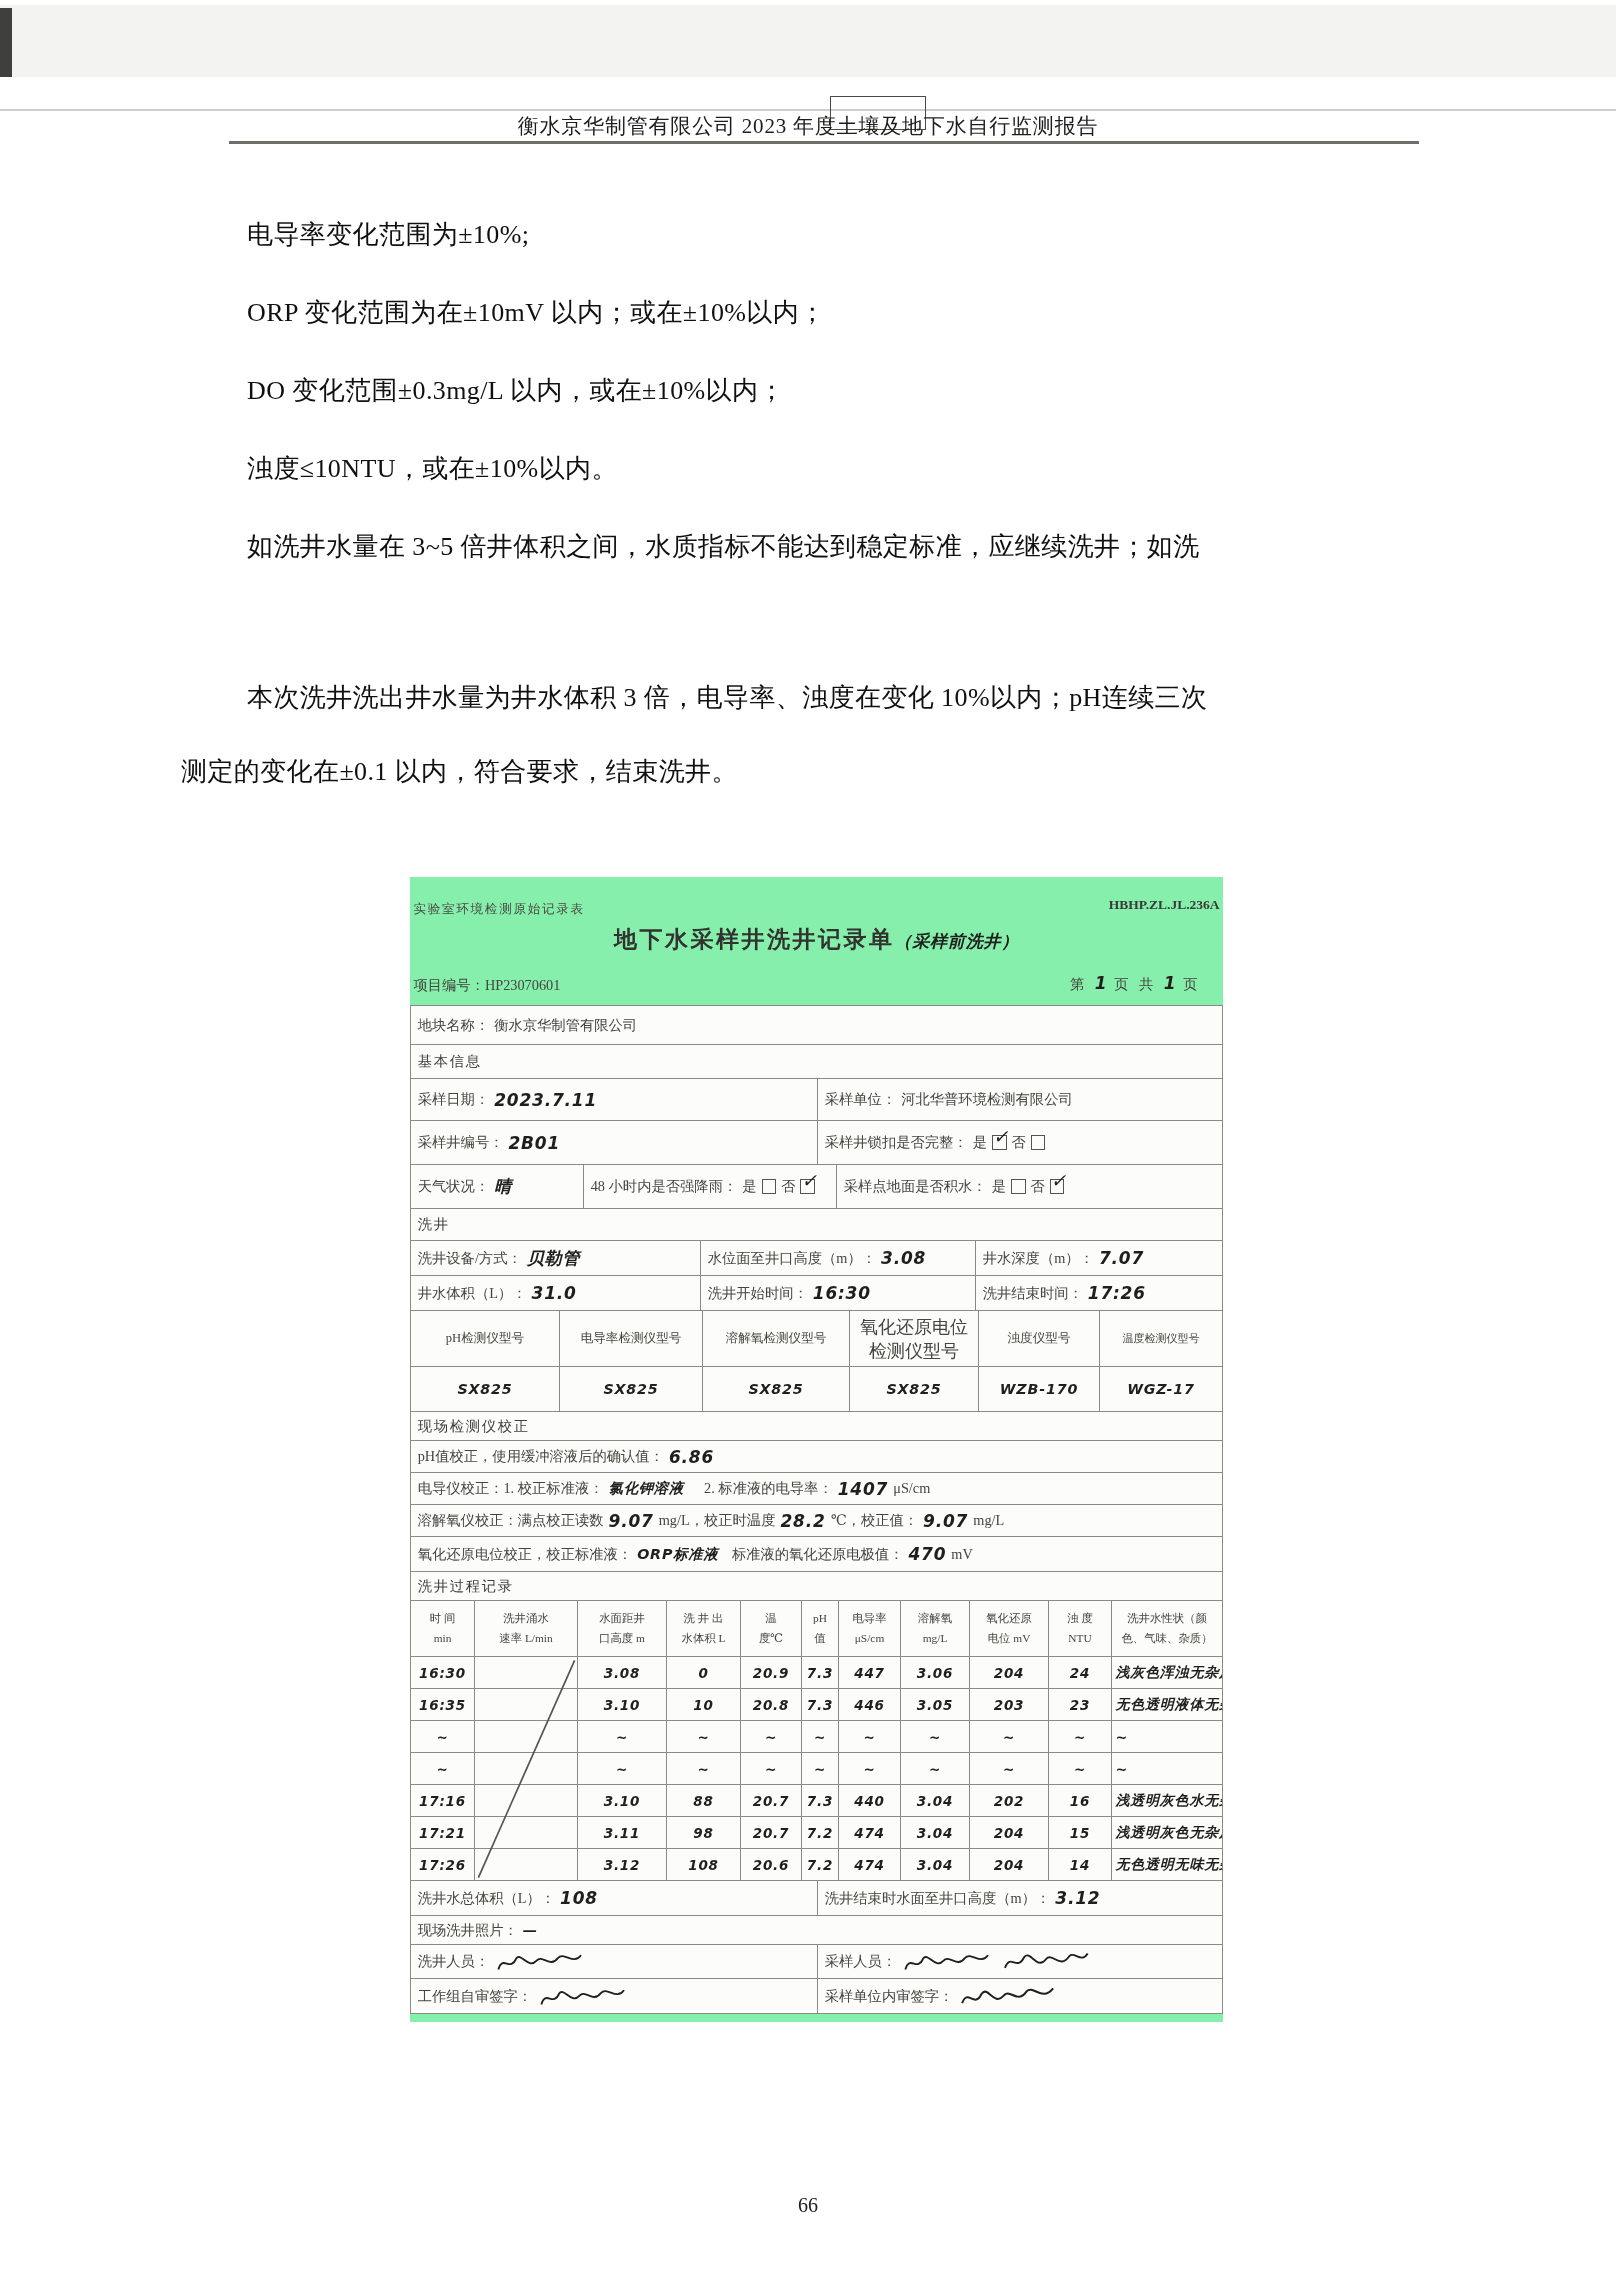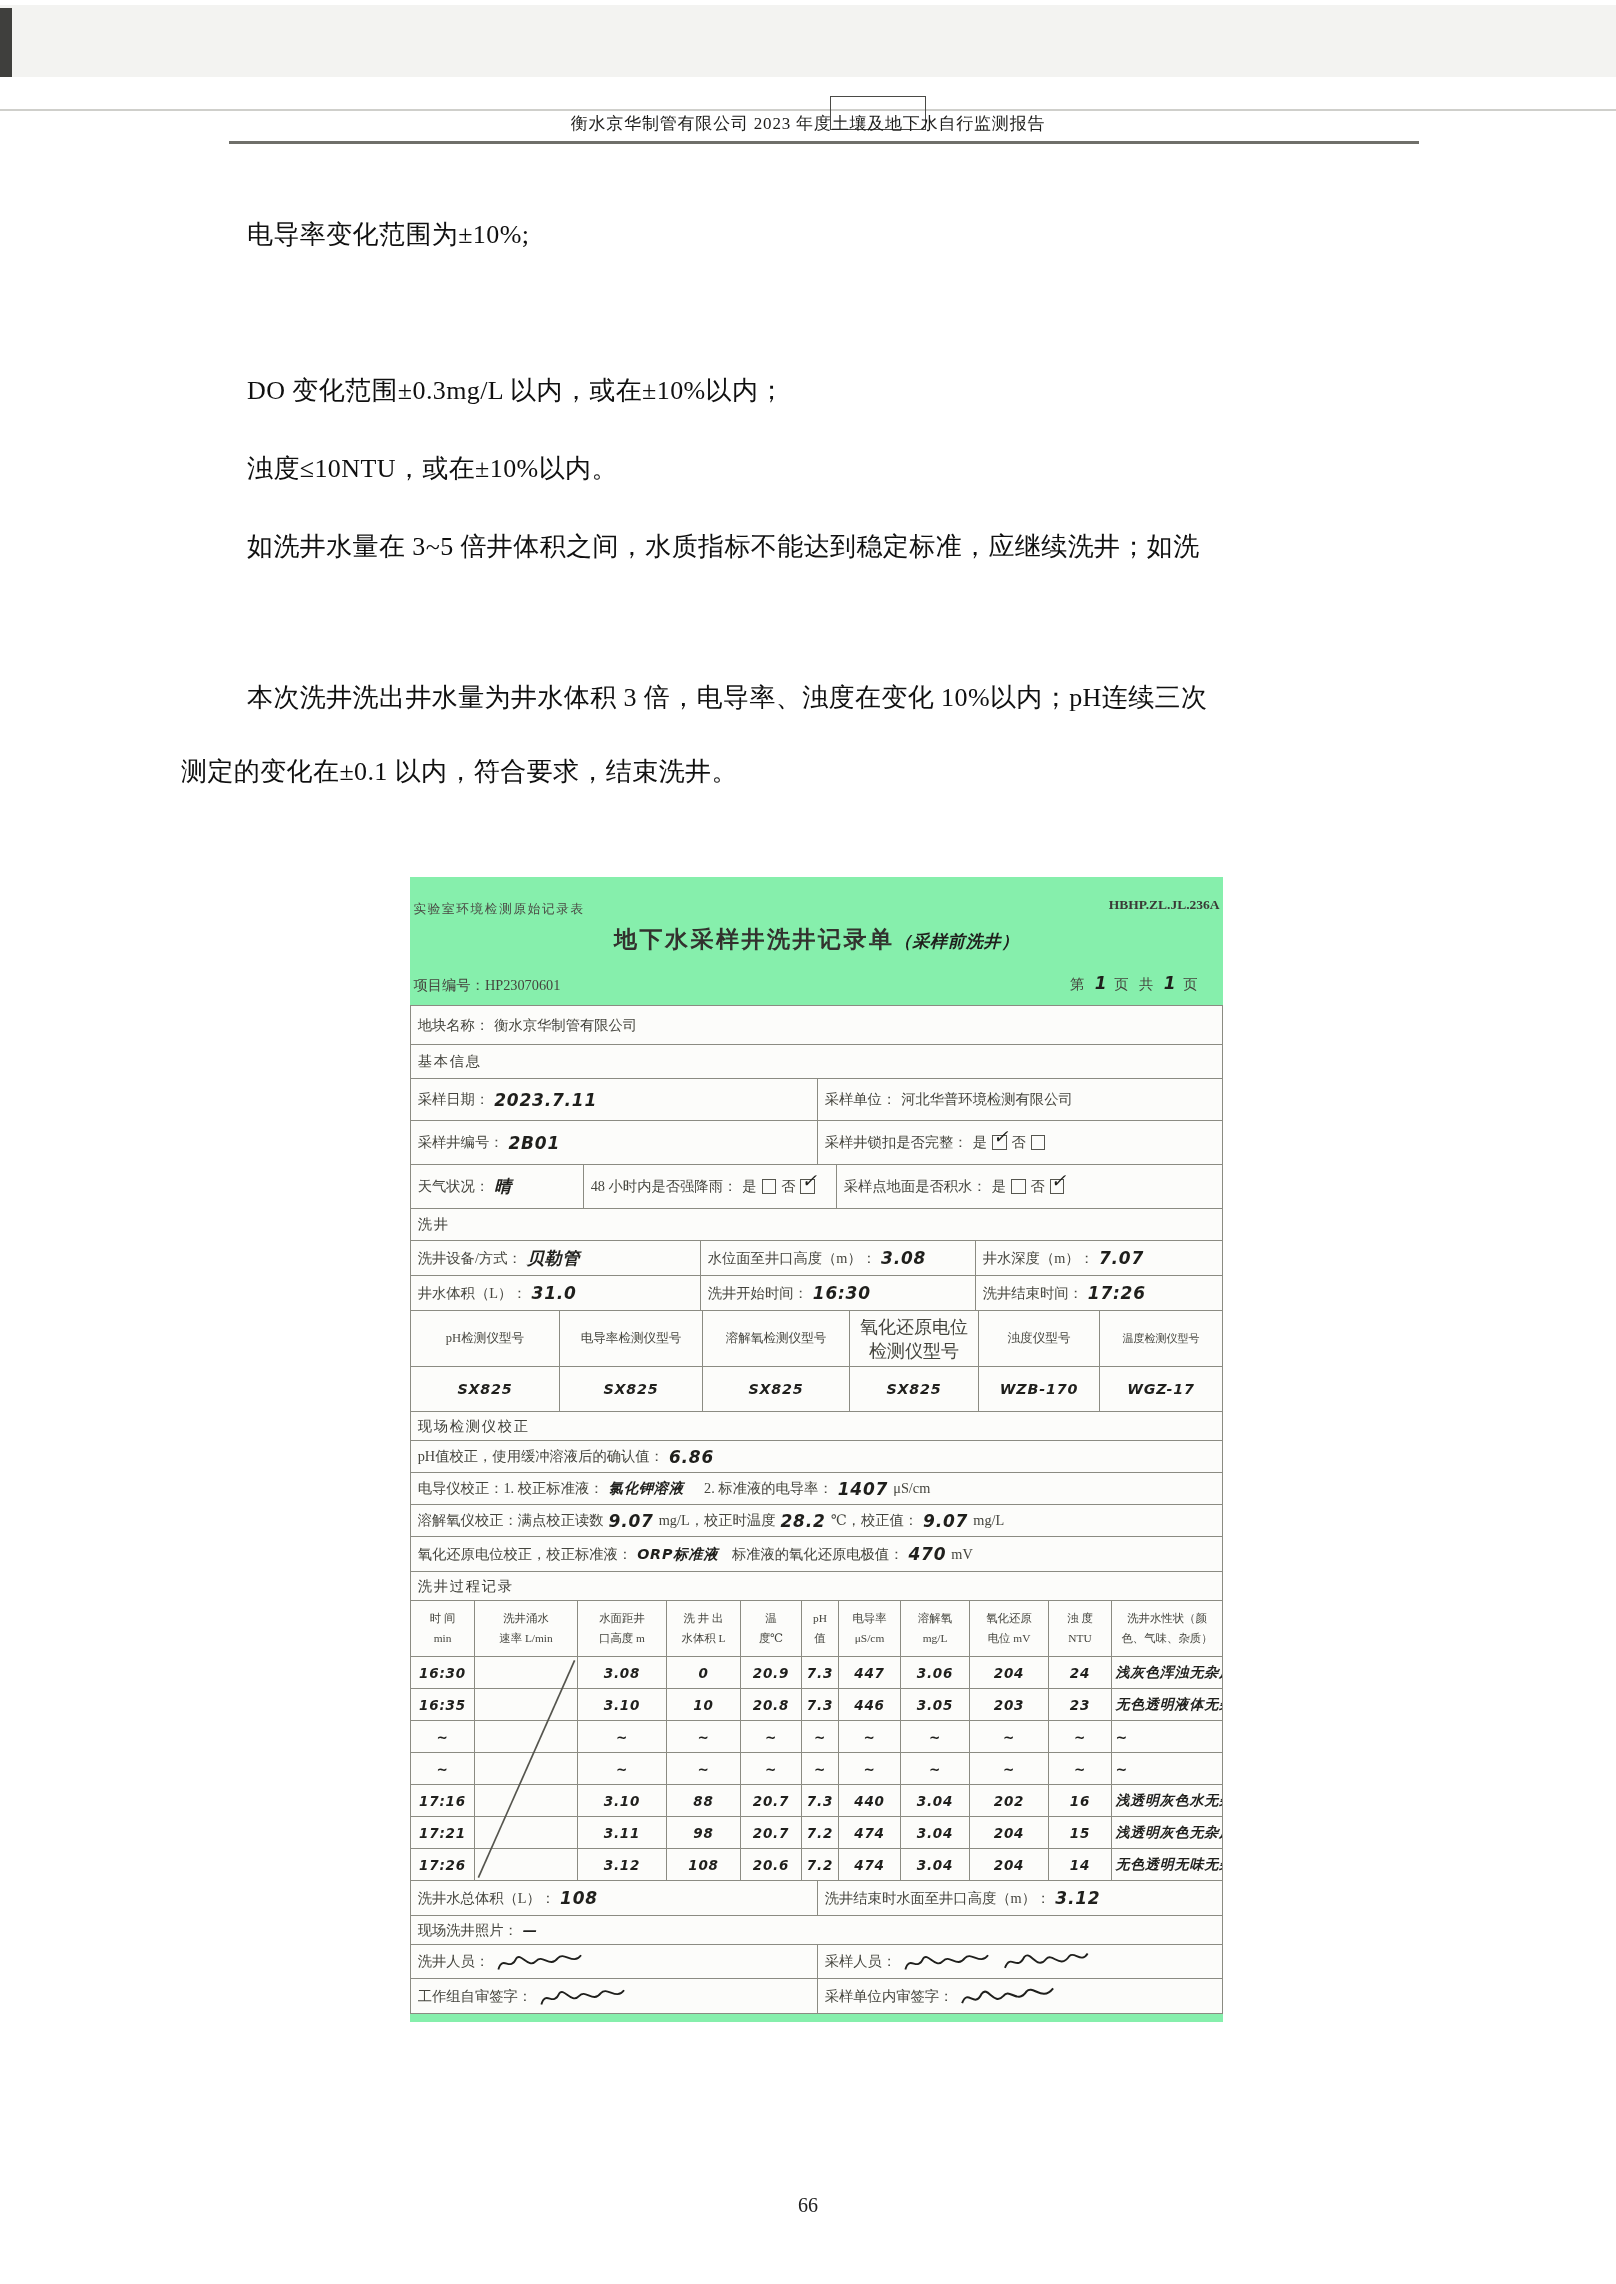--- a/index.html
+++ b/index.html
@@ -5,21 +5,21 @@
   html,body{margin:0;padding:0;background:#ffffff;}
   .page{position:relative;width:1616px;height:2284px;background:#ffffff;overflow:hidden;
         font-family:"Liberation Serif","DejaVu Serif",serif;color:#141414;}
   
   .scan-band{position:absolute;left:0;top:5px;width:100%;height:72px;background:#f3f3f1;}
   .scan-dark{position:absolute;left:0;top:8.4px;width:11.8px;height:69px;background:#3f3f3d;}
   
   .hdr-thin{position:absolute;left:0;top:109px;width:1616px;height:1.7px;background:#cfcfcb;}
   .hdr-box{position:absolute;left:830px;top:96px;width:94px;height:32px;border:0.8px solid #4a4a46;}
   .hdr-title{position:absolute;left:0;top:112px;width:100%;text-align:center;
-             font-size:17px;color:#1d1d1b;letter-spacing:0.8px;}
+             font-size:21px;color:#1d1d1b;letter-spacing:0.8px;}
   .hdr-thick{position:absolute;left:229px;top:141px;width:1190px;height:2.5px;background:#6f6f6a;}
   
   .para{position:absolute;font-size:26px;color:#101010;letter-spacing:0.4px;white-space:nowrap;}
   
   .form{position:absolute;left:410px;top:877px;width:813px;height:1145px;color:#45453e;
         background:#86efac;}
   .form .doc-label{position:absolute;left:3.4px;top:23.6px;font-size:12.6px;letter-spacing:1.7px;color:#4a4a44;}
   .form .doc-code{position:absolute;right:3.4px;top:20px;font-size:13.5px;font-weight:bold;color:#3a3a36;}
   .form .f-title{position:absolute;left:0;top:47px;width:100%;text-align:center;font-size:23px;
                  font-weight:bold;color:#32322e;letter-spacing:2.5px;white-space:nowrap;}
@@ -65,20 +65,21 @@
 
   <div class="scan-band"></div>
   <div class="scan-dark"></div>
 
   <div class="hdr-thin"></div>
   <div class="hdr-box"></div>
   <div class="hdr-title">衡水京华制管有限公司 2023 年度土壤及地下水自行监测报告</div>
   <div class="hdr-thick"></div>
 
   <div class="para" style="left:247px;top:217px;">电导率变化范围为±10%;</div>
+  <div class="para" style="left:247px;top:295px;">ORP 变化范围为在±10mV 以内；或在±10%以内；</div>
   <div class="para" style="left:247px;top:373px;">DO 变化范围±0.3mg/L 以内，或在±10%以内；</div>
   <div class="para" style="left:247px;top:451px;">浊度≤10NTU，或在±10%以内。</div>
   <div class="para" style="left:247px;top:529px;">如洗井水量在 3~5 倍井体积之间，水质指标不能达到稳定标准，应继续洗井；如洗</div>
   <div class="para" style="left:247px;top:680px;">本次洗井洗出井水量为井水体积 3 倍，电导率、浊度在变化 10%以内；pH连续三次</div>
   <div class="para" style="left:181px;top:754px;">测定的变化在±0.1 以内，符合要求，结束洗井。</div>
 
   <div class="form">
     <div class="doc-label">实验室环境检测原始记录表</div>
     <div class="doc-code">HBHP.ZL.JL.236A</div>
     <div class="f-title">

